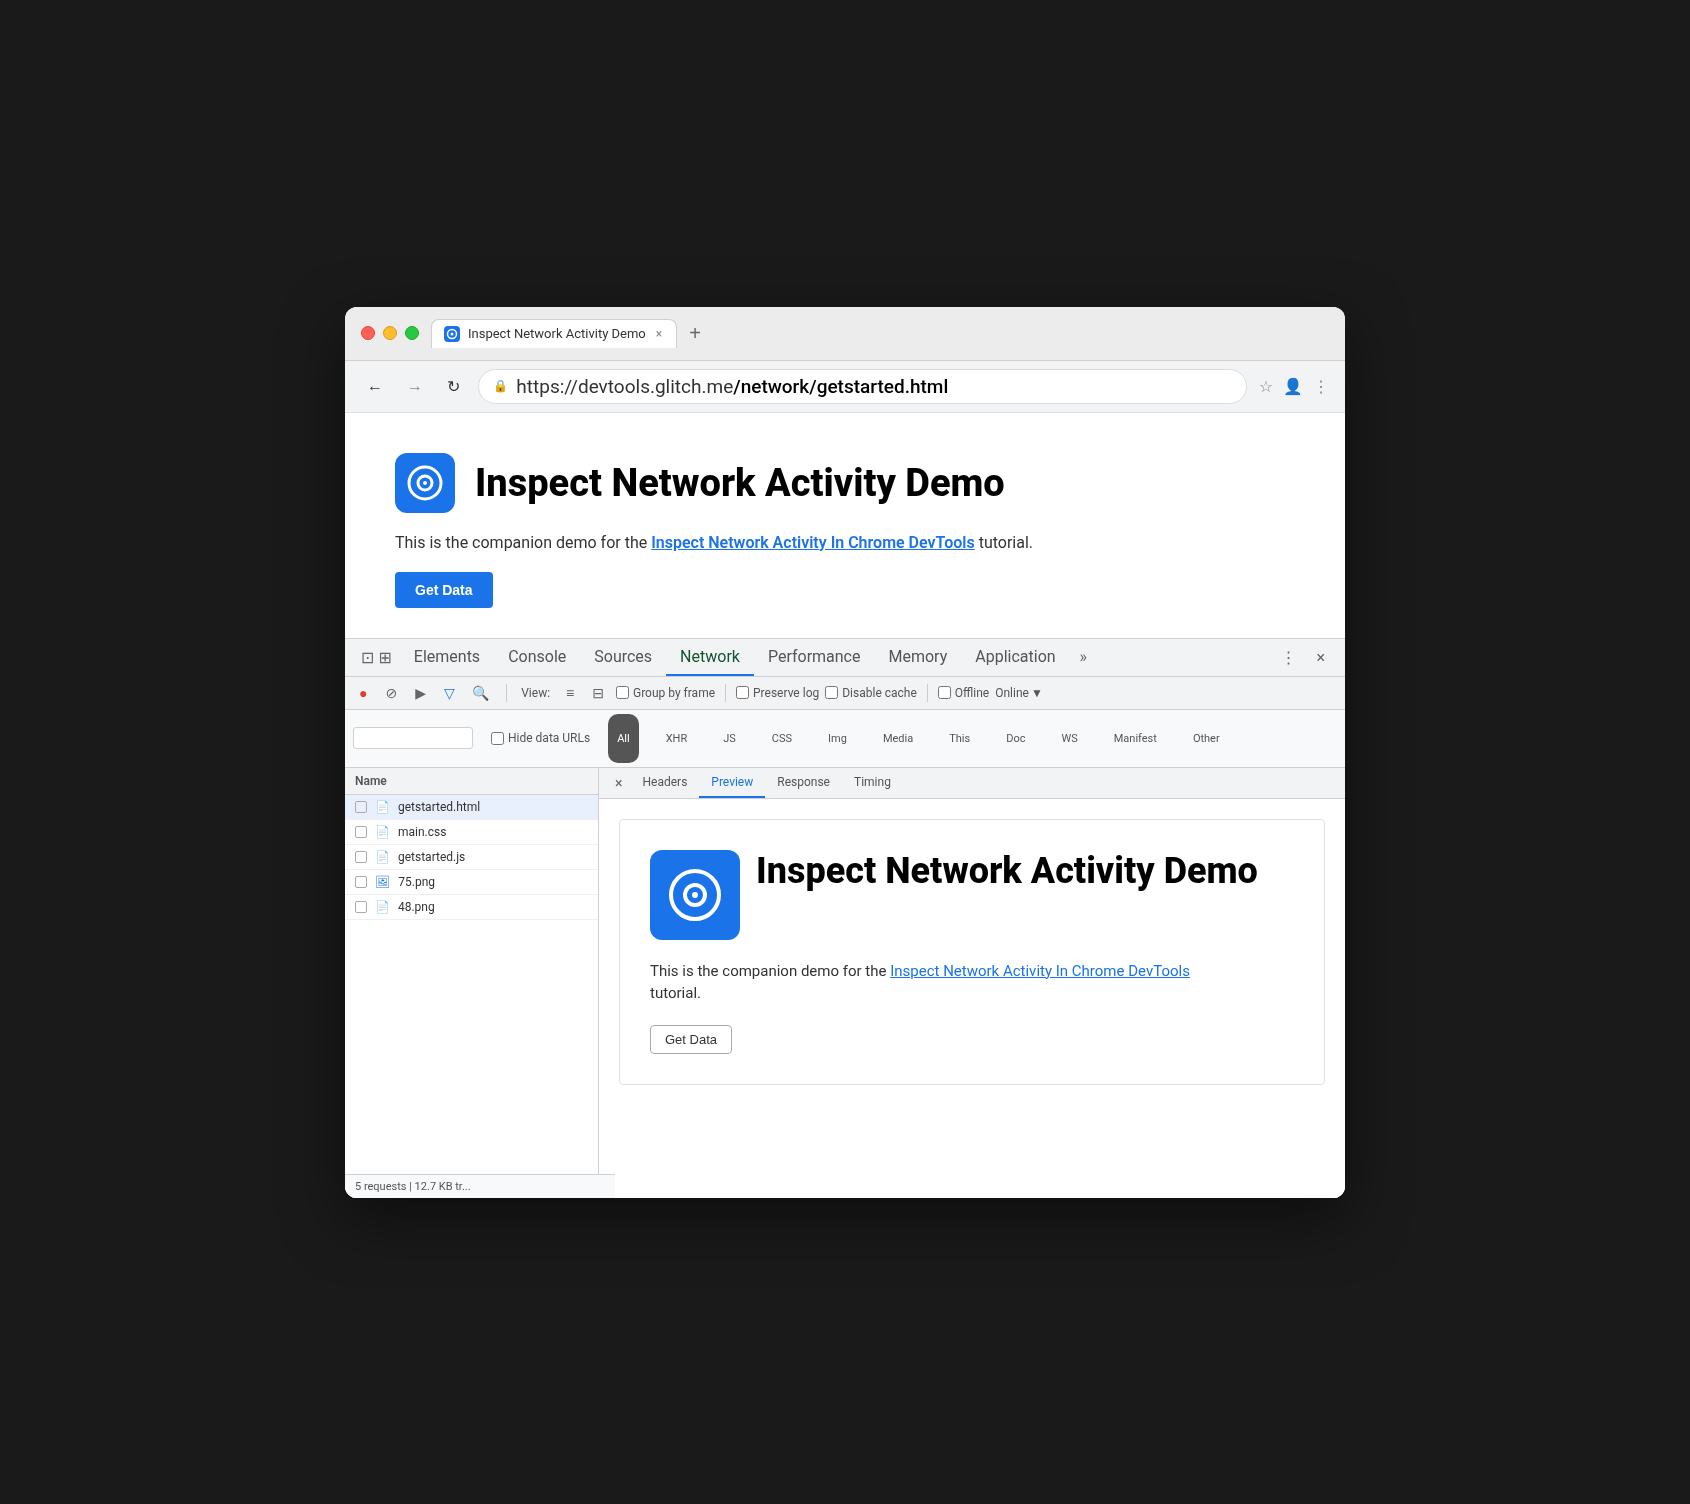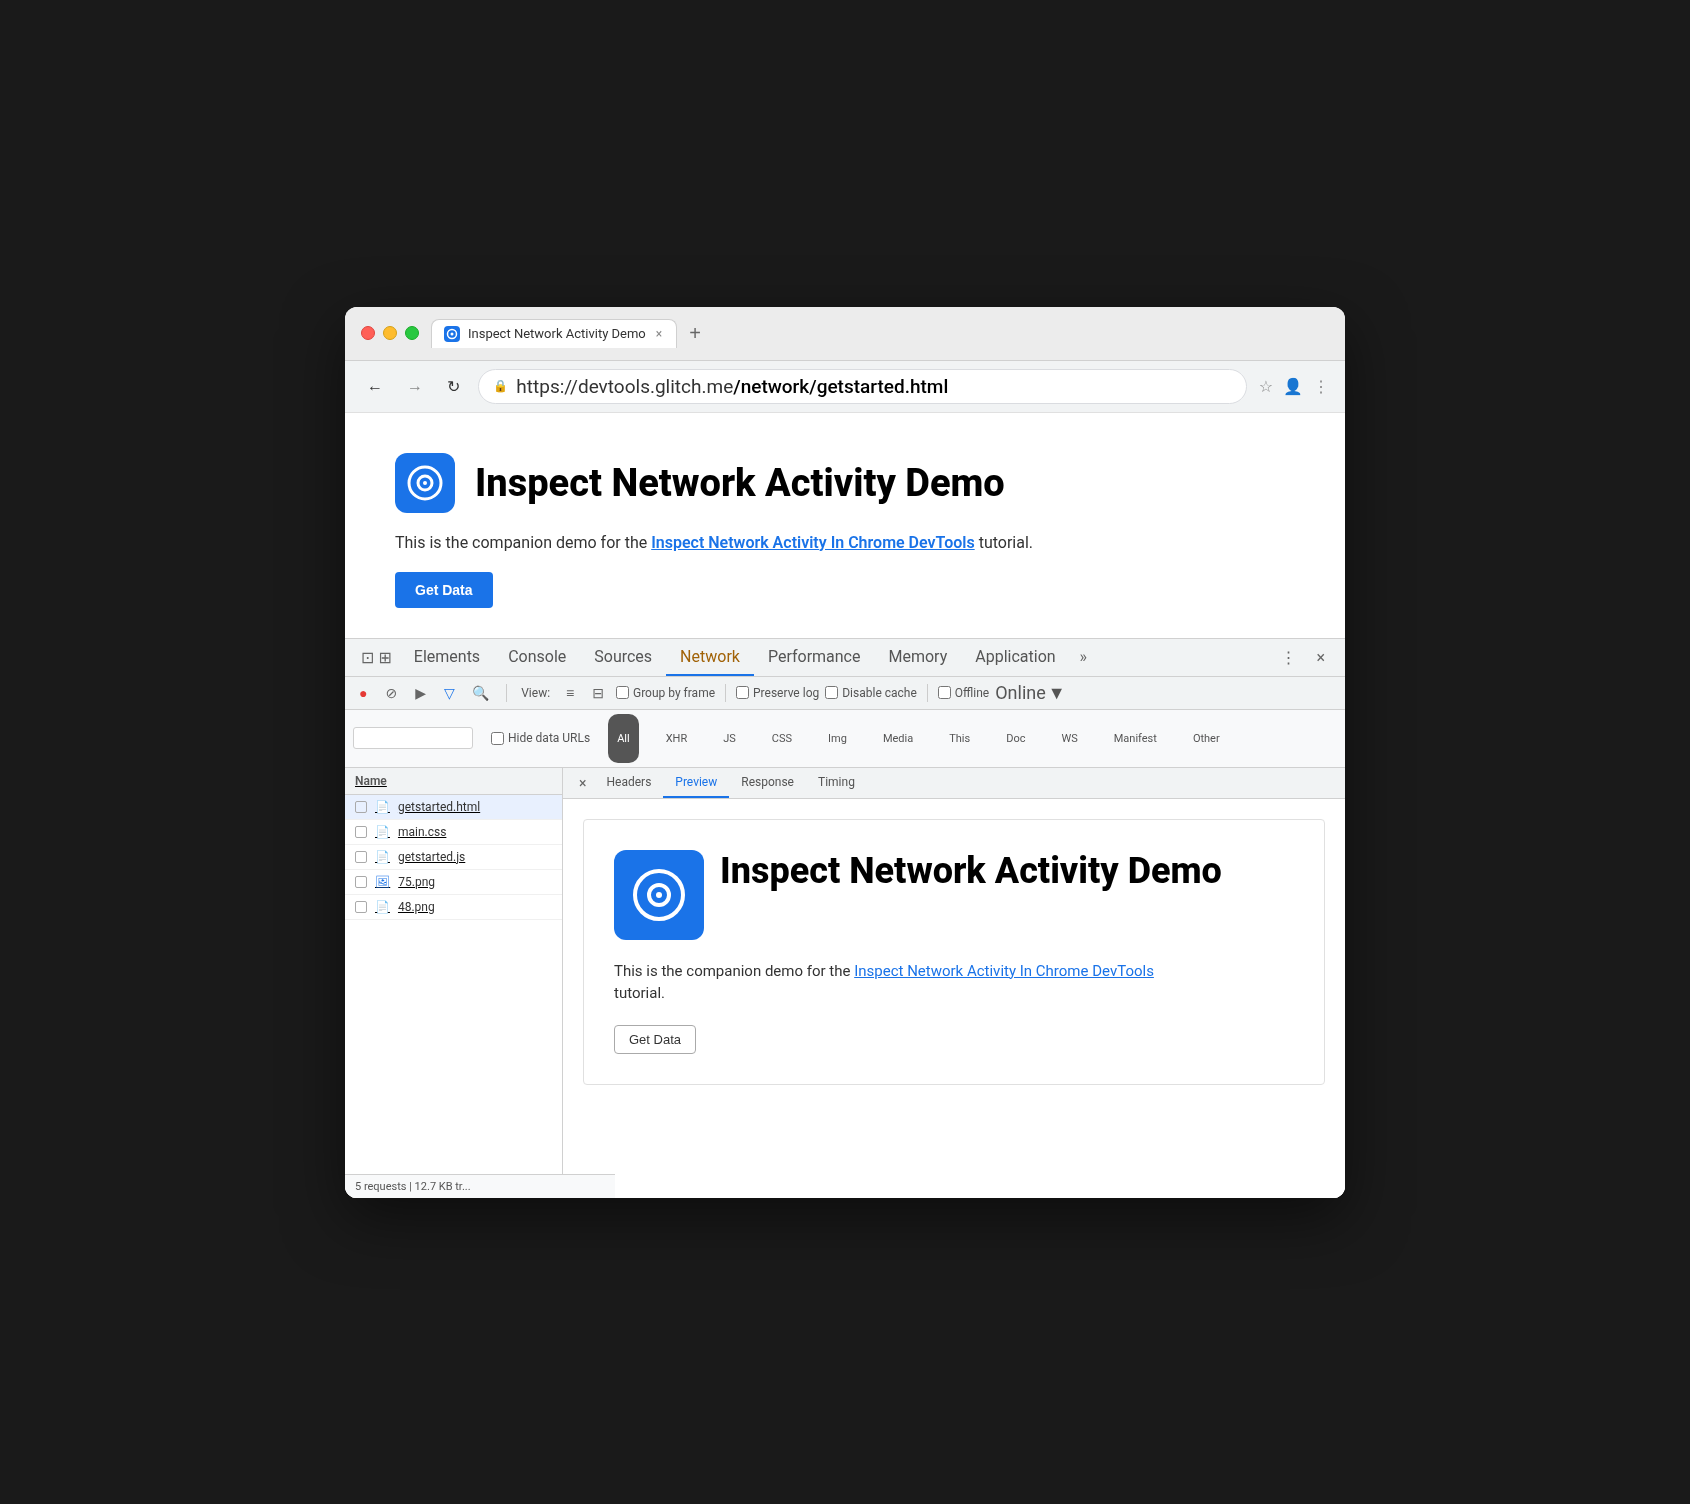--- a/index.html
+++ b/index.html
@@ -203,21 +203,21 @@
     }
     .devtools-tab {
       padding: 8px 14px;
       font-size: 16px;
       color: #555;
       cursor: pointer;
       border-bottom: 2px solid transparent;
       white-space: nowrap;
     }
     .devtools-tab.active {
-      color: #a16207;
+      color: #14532d;
       border-bottom: 2px solid #1a73e8;
     }
     .devtools-tab-more {
       padding: 8px;
       color: #666;
       margin-left: 2px;
     }
     .devtools-spacer { flex: 1; }
     .devtools-actions {
       display: flex;
@@ -263,23 +263,23 @@
     .nt-checkbox-group {
       display: flex;
       align-items: center;
       gap: 4px;
       font-size: 12px;
       color: #555;
     }
     .nt-checkbox-group input { margin: 0; }
     .nt-online-select {
       display: flex;
-      align-items: center;
+      align-items: flex-end;
       gap: 2px;
-      font-size: 18px;
+      font-size: 12px;
       color: #555;
     }
 
     
     .filter-bar {
       display: flex;
       align-items: center;
       background: #f8f9fa;
       border-bottom: 1px solid #d0d0d0;
       padding: 4px 8px;
@@ -314,25 +314,24 @@
     }
 
     
     .network-panel {
       display: flex;
       height: 430px;
     }
 
     
     .files-list {
-      width: 218px;
+      width: 254px;
       border-right: 1px solid #d0d0d0;
       background: #fff;
       flex-shrink: 0;
-      text-decoration: underline;
     }
     .files-header {
       padding: 6px 10px;
       font-size: 12px;
       font-weight: 600;
       color: #555;
       background: #f1f3f4;
       border-bottom: 1px solid #d0d0d0;
     }
     .file-item {

